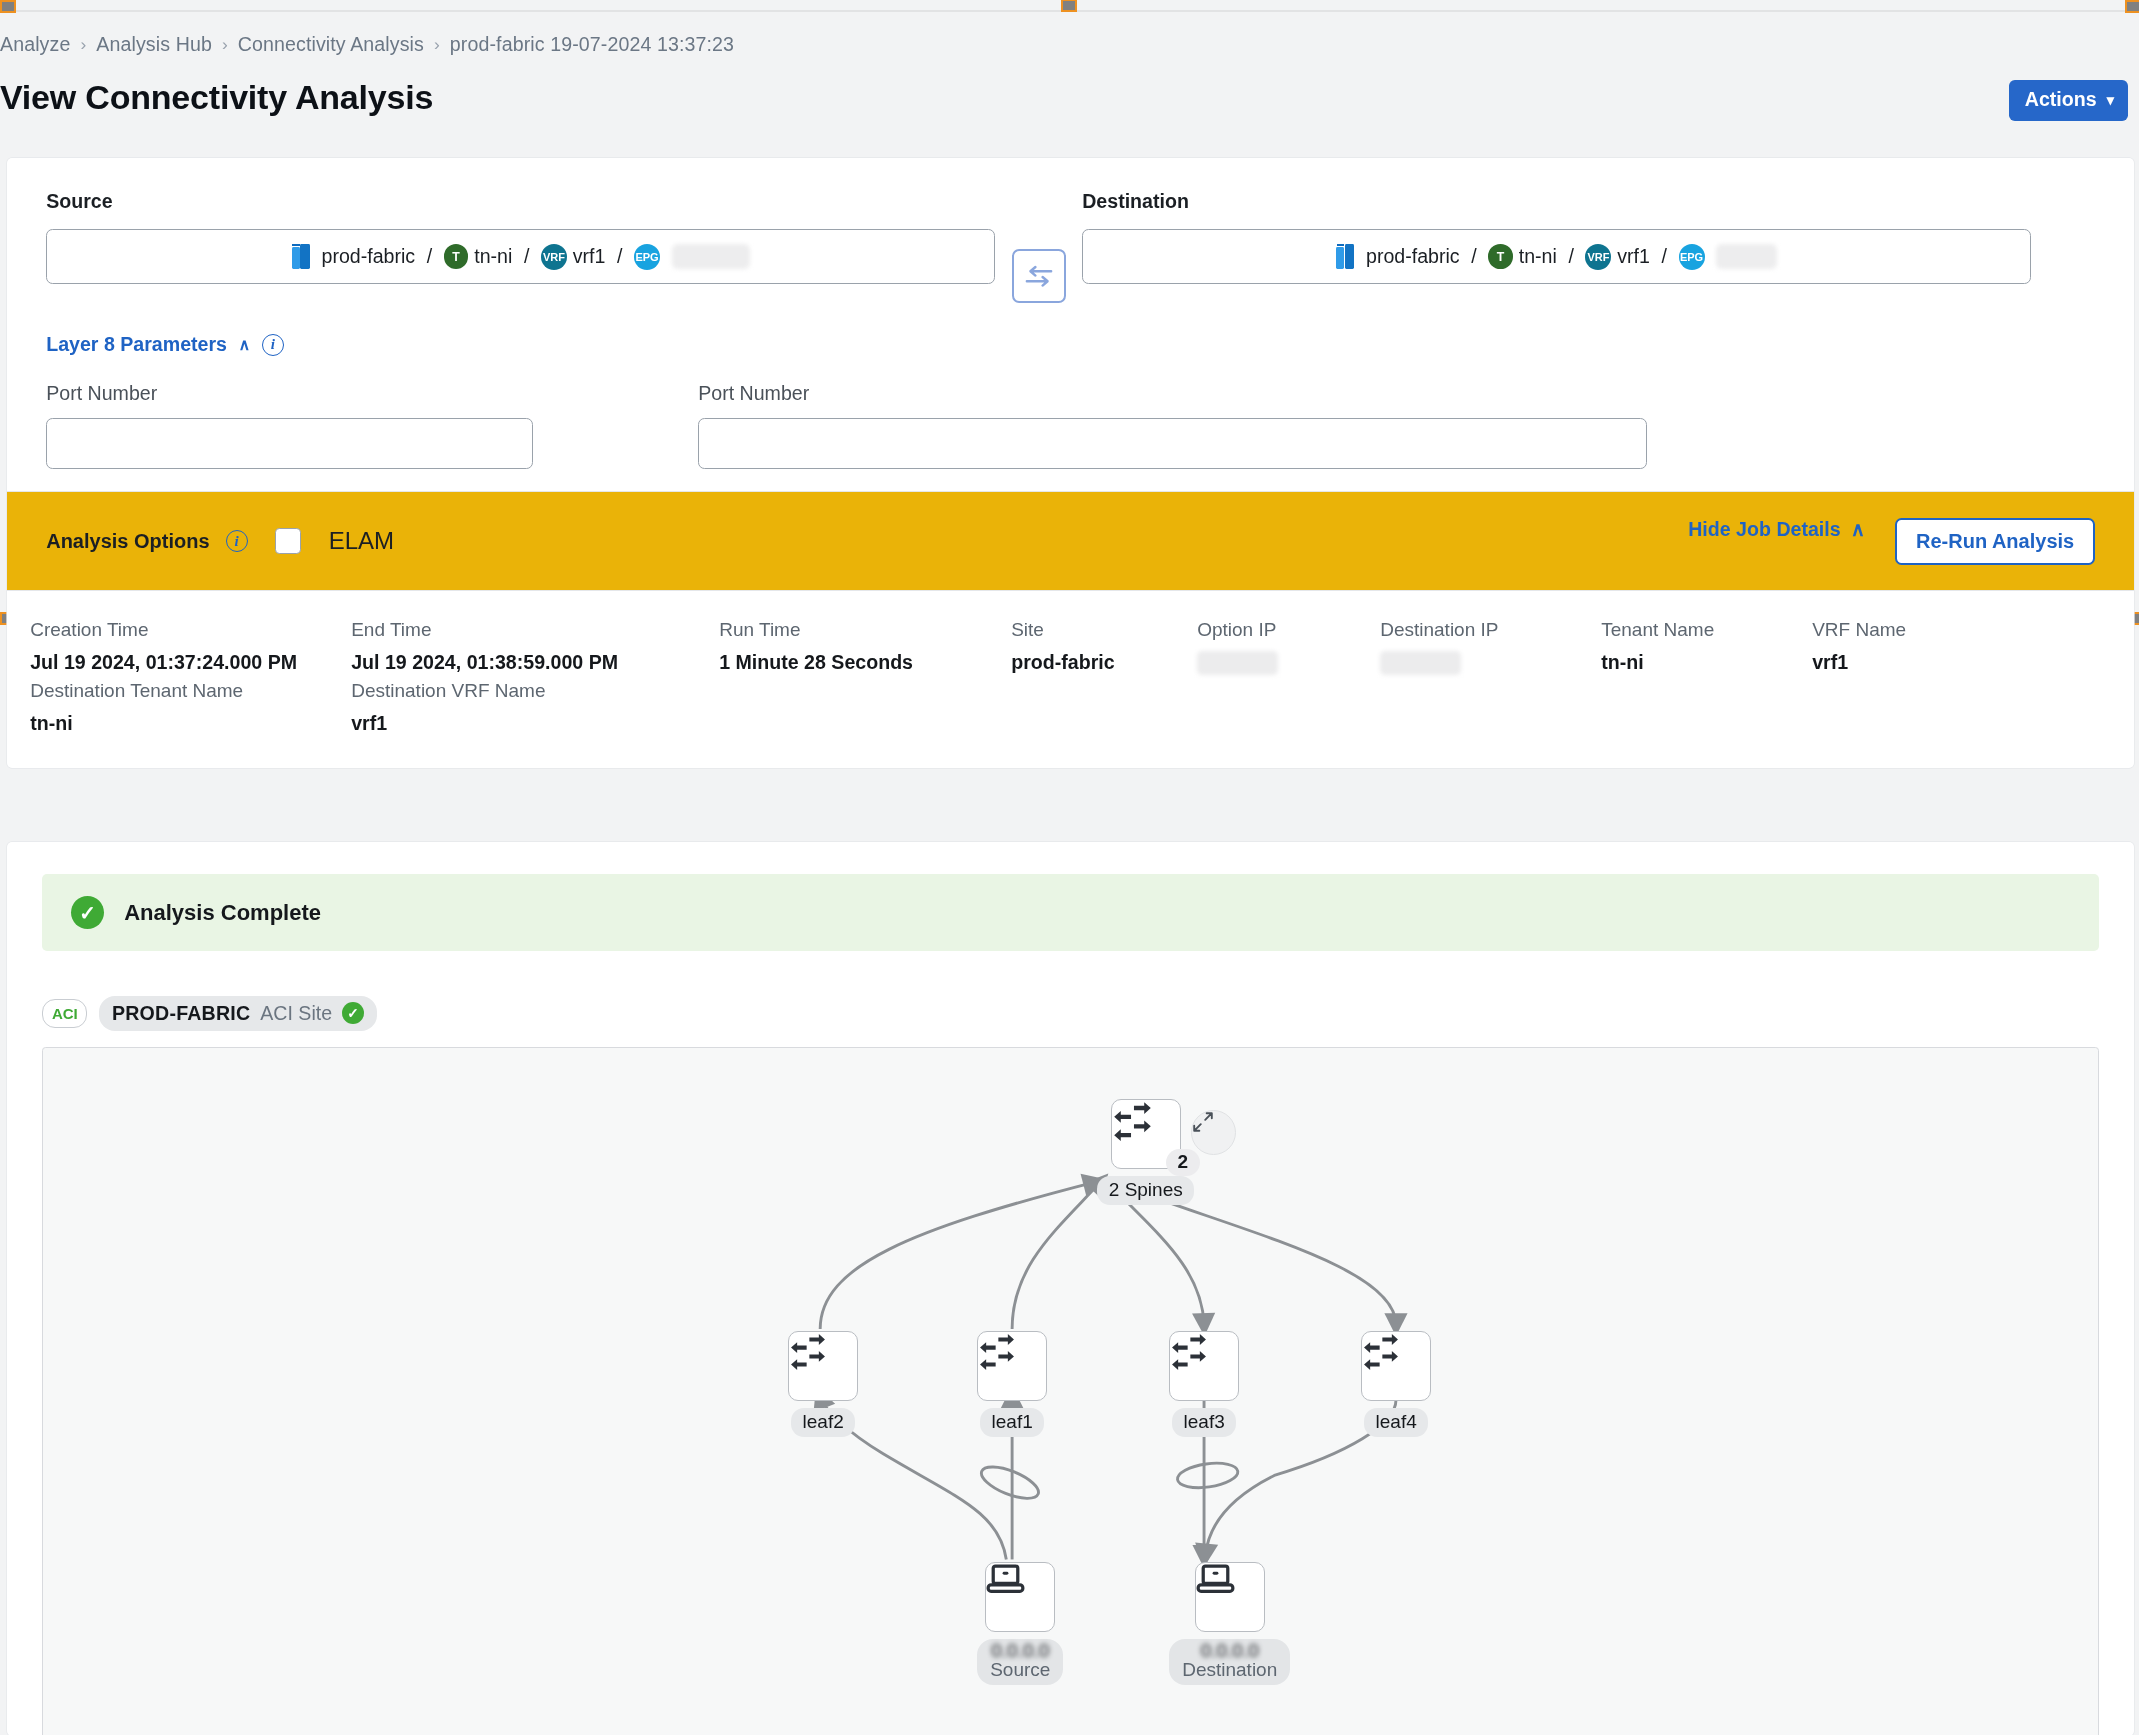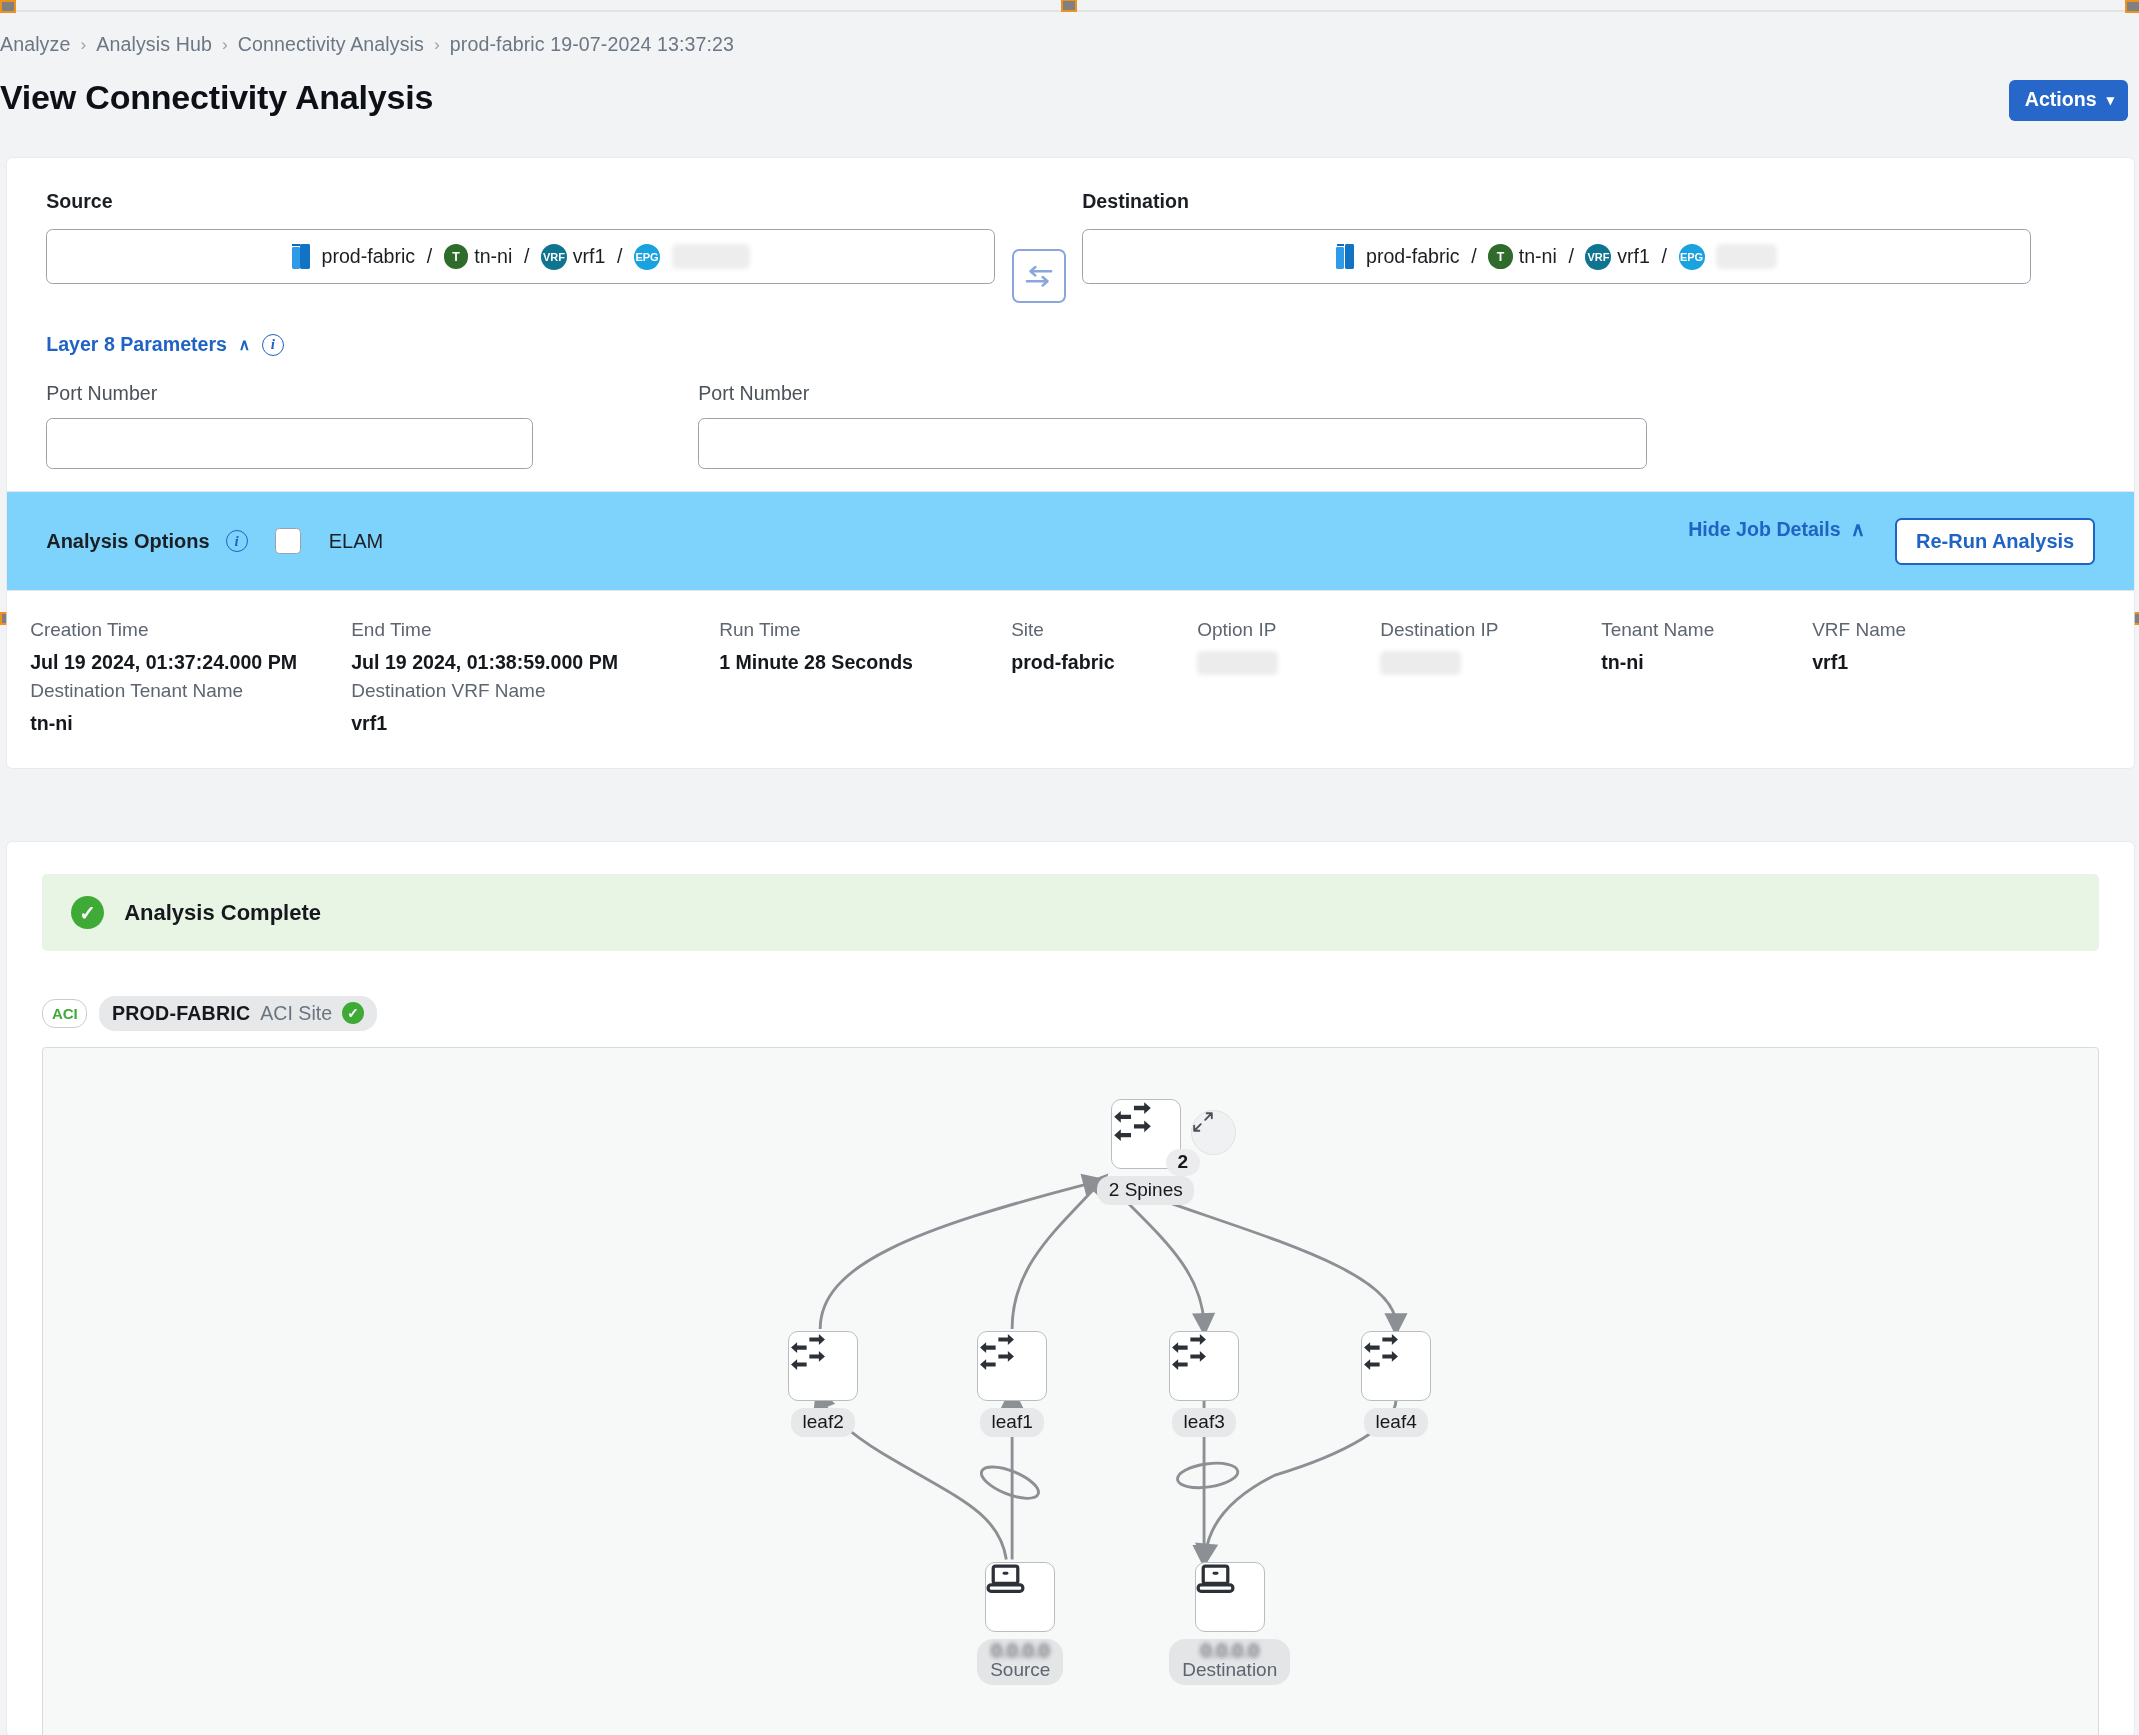--- a/index.html
+++ b/index.html
@@ -125,30 +125,30 @@
     border: 1.4px solid #9aa2ab; border-radius: 6.5px; background: #fff;
     display: flex; align-items: center; padding: 0 16px;
     font-size: 19.6px; color: #1b1f24;
   }
   .input.select { justify-content: space-between; }
   .input .ph { color: #9aa2ab; }
   .input .dchev { color: #9aa2ab; font-size: 16px; }
 
   
   .opts-bar {
-    background: #7dd3fc; border-top: 0.7px solid #e5e7ea; border-bottom: 0.7px solid #e5e7ea;
+    background: #eab308; border-top: 0.7px solid #e5e7ea; border-bottom: 0.7px solid #e5e7ea;
     padding: 0 39px; height: 100px; display: flex; align-items: center;
   }
   .opts-left { display: flex; align-items: center; gap: 16px; }
   .opts-title { font-size: 20px; font-weight: bold; color: #1b1f24; }
   .chk {
     width: 26px; height: 26px; border: 1.4px solid #9aa2ab; border-radius: 4.3px; background: #fff;
     margin-left: 11.6px; cursor: pointer;
   }
-  .chk-label { font-size: 20px; color: #1b1f24; margin-left: 11.6px; text-align: right; }
+  .chk-label { font-size: 24px; color: #1b1f24; margin-left: 11.6px; text-align: right; }
   .opts-right { margin-left: auto; display: flex; align-items: flex-start; gap: 30px; }
   .link-blue {
     font-size: 19.6px; font-weight: bold; color: #1f63c4; cursor: pointer;
     display: flex; align-items: center; gap: 10px;
   }
   .rerun-btn {
     border: 2.2px solid #1f63c4; border-radius: 6.5px; background: #fff;
     color: #1f63c4; font-weight: bold; font-size: 20px;
     padding: 10px 19px; cursor: pointer; font-family: "Liberation Sans", sans-serif;
   }

